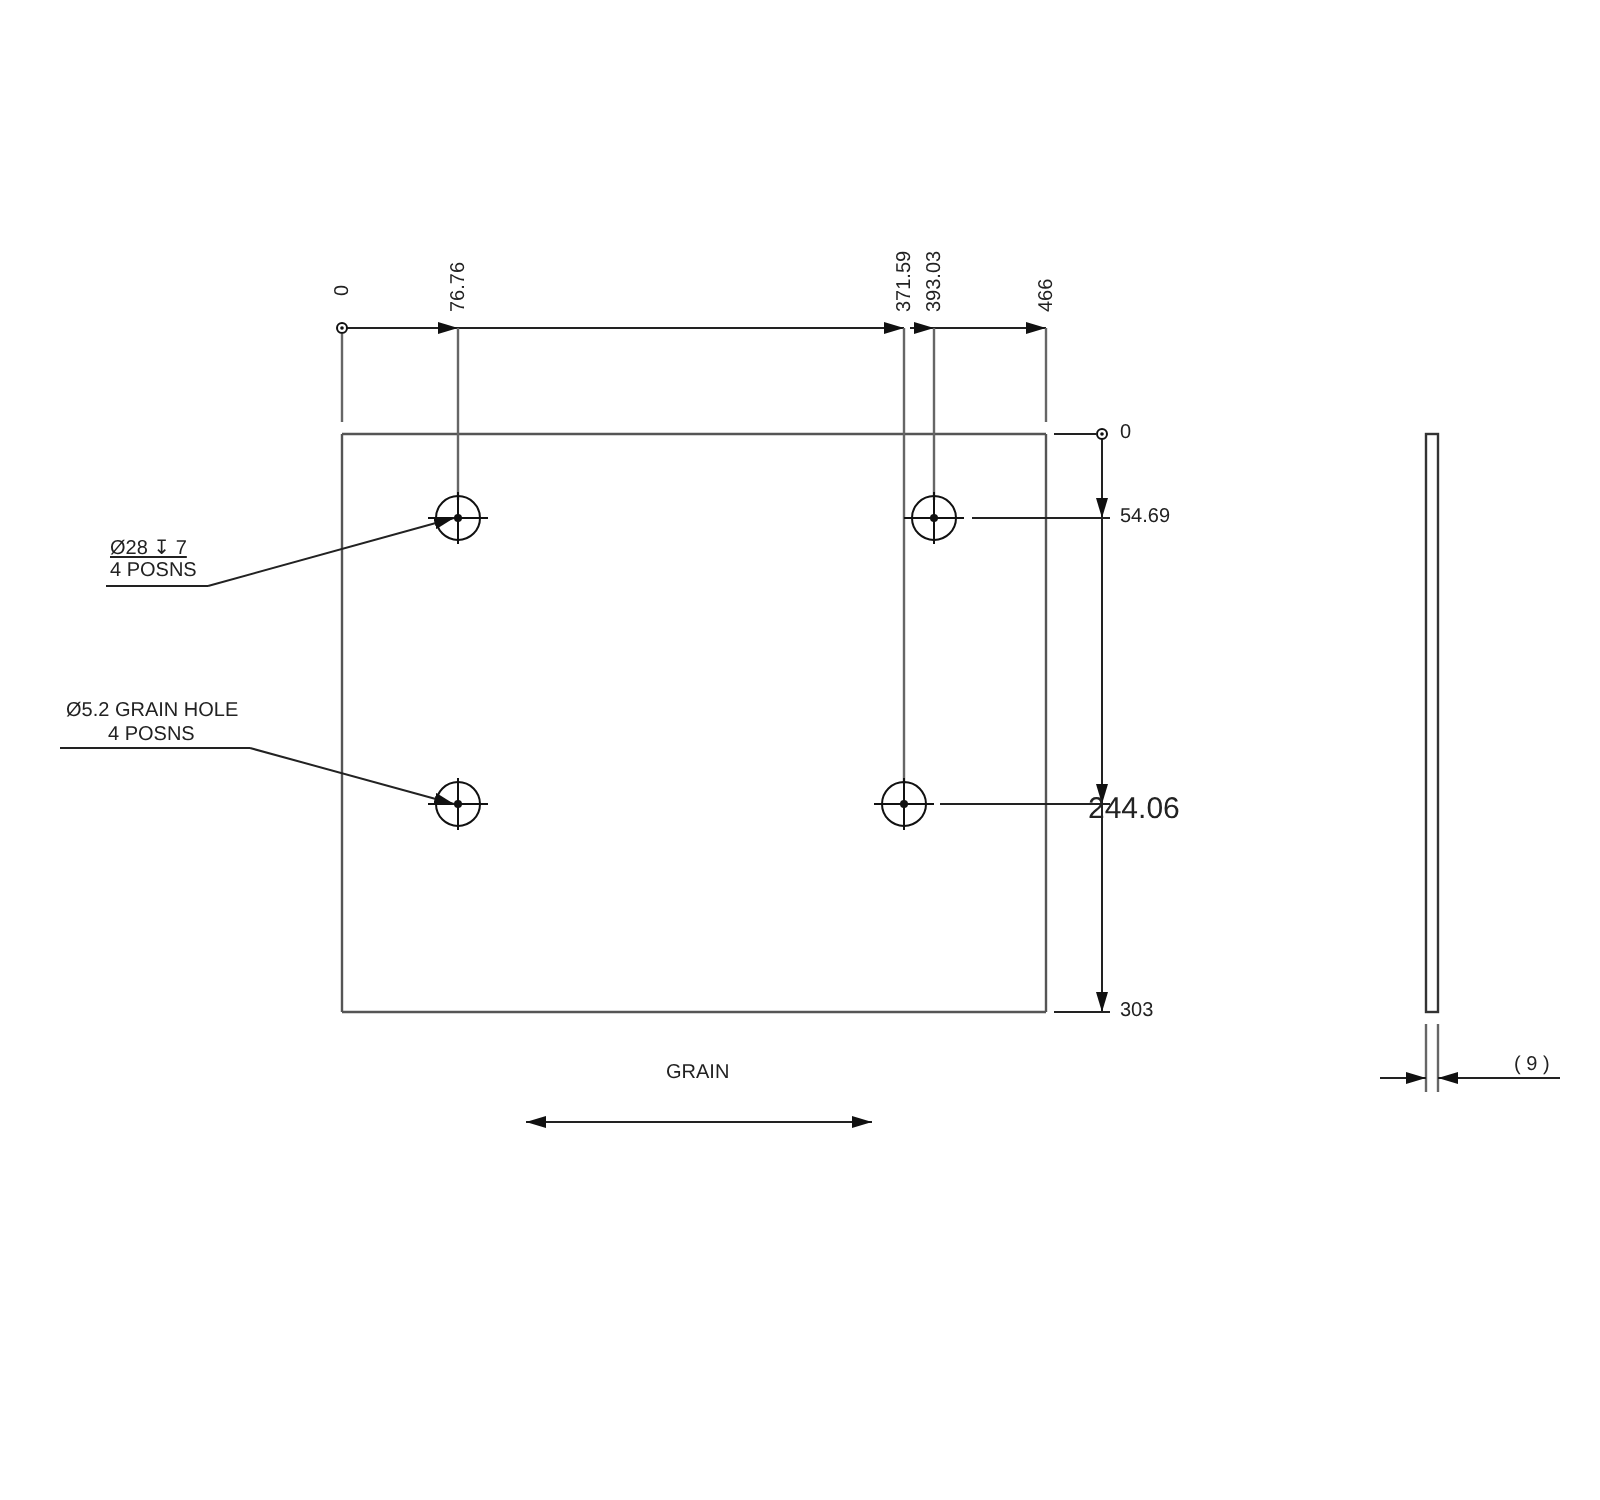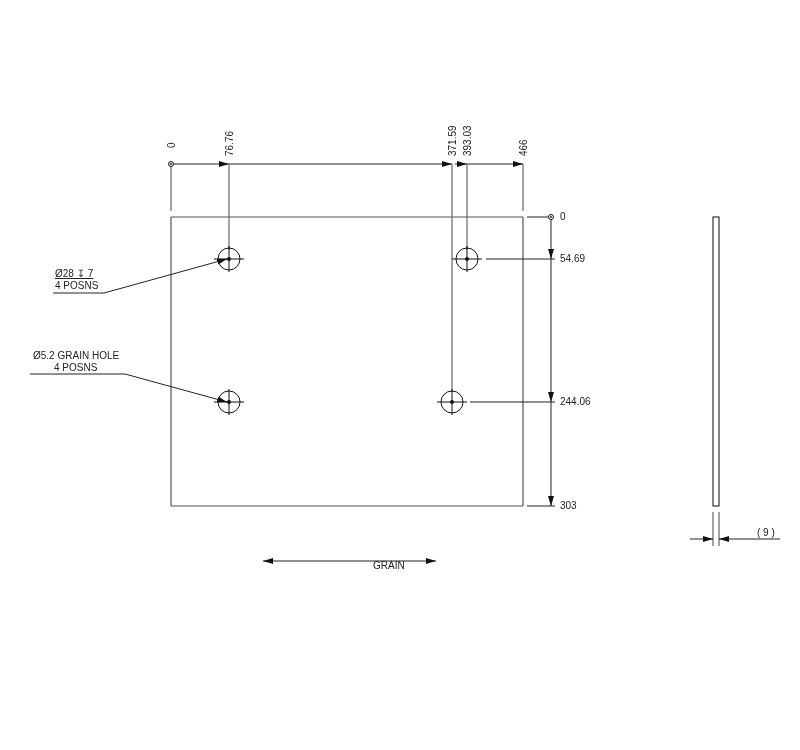--- a/index.html
+++ b/index.html
@@ -106,28 +106,28 @@
   <div class="vlabel" style="position:absolute;left:166px;top:148px;transform:rotate(-90deg);transform-origin:left top;font-size:10px;color:#222;white-space:nowrap;">0</div>
   <div style="position:absolute;left:224px;top:156px;transform:rotate(-90deg);transform-origin:left top;font-size:10px;color:#222;white-space:nowrap;">76.76</div>
   <div style="position:absolute;left:447px;top:156px;transform:rotate(-90deg);transform-origin:left top;font-size:10px;color:#222;white-space:nowrap;">371.59</div>
   <div style="position:absolute;left:462px;top:156px;transform:rotate(-90deg);transform-origin:left top;font-size:10px;color:#222;white-space:nowrap;">393.03</div>
   <div style="position:absolute;left:518px;top:156px;transform:rotate(-90deg);transform-origin:left top;font-size:10px;color:#222;white-space:nowrap;">466</div>
 </div>
 
 <div>
   <div style="position:absolute;left:560px;top:211px;font-size:10px;color:#222;">0</div>
   <div style="position:absolute;left:560px;top:253px;font-size:10px;color:#222;">54.69</div>
-  <div style="position:absolute;left:560px;top:396px;font-size:10px;color:#222;">244.06</div>
+  <div style="position:absolute;left:544px;top:396px;font-size:15px;color:#222;">244.06</div>
   <div style="position:absolute;left:560px;top:500px;font-size:10px;color:#222;">303</div>
 </div>
 
 <div>
   <div style="position:absolute;left:55px;top:268px;font-size:10px;color:#222;white-space:nowrap;text-decoration:underline;">Ø28 ↧ 7</div>
   <div style="position:absolute;left:55px;top:280px;font-size:10px;color:#222;white-space:nowrap;">4 POSNS</div>
 </div>
 
 <div>
   <div style="position:absolute;left:33px;top:350px;font-size:10px;color:#222;white-space:nowrap;">Ø5.2 GRAIN HOLE</div>
   <div style="position:absolute;left:54px;top:362px;font-size:10px;color:#222;white-space:nowrap;">4 POSNS</div>
 </div>
 
 <div style="position:absolute;left:757px;top:527px;font-size:10px;color:#222;white-space:nowrap;">( 9 )</div>
-<div style="position:absolute;left:333px;top:560px;font-size:10px;color:#222;margin-left:40px;">GRAIN</div>
+<div style="position:absolute;left:333px;top:531px;font-size:10px;color:#222;">GRAIN</div>
 
 </body></html>

